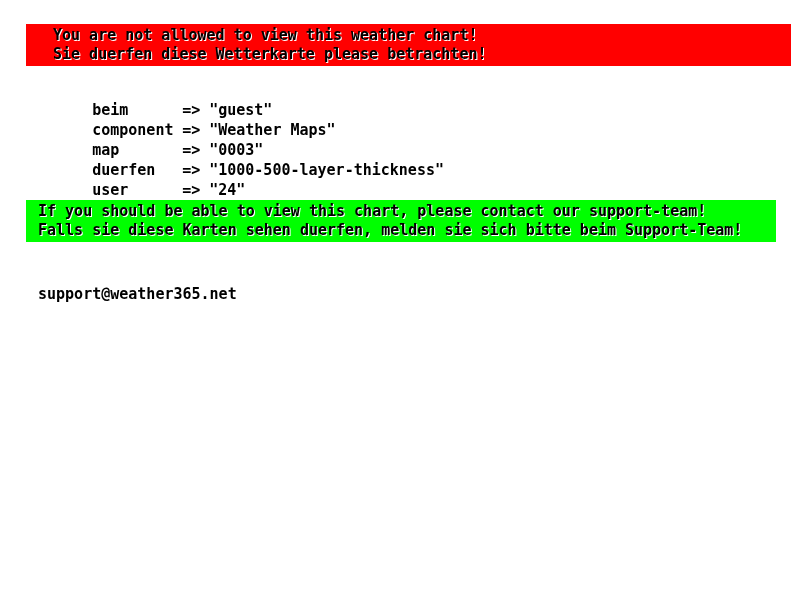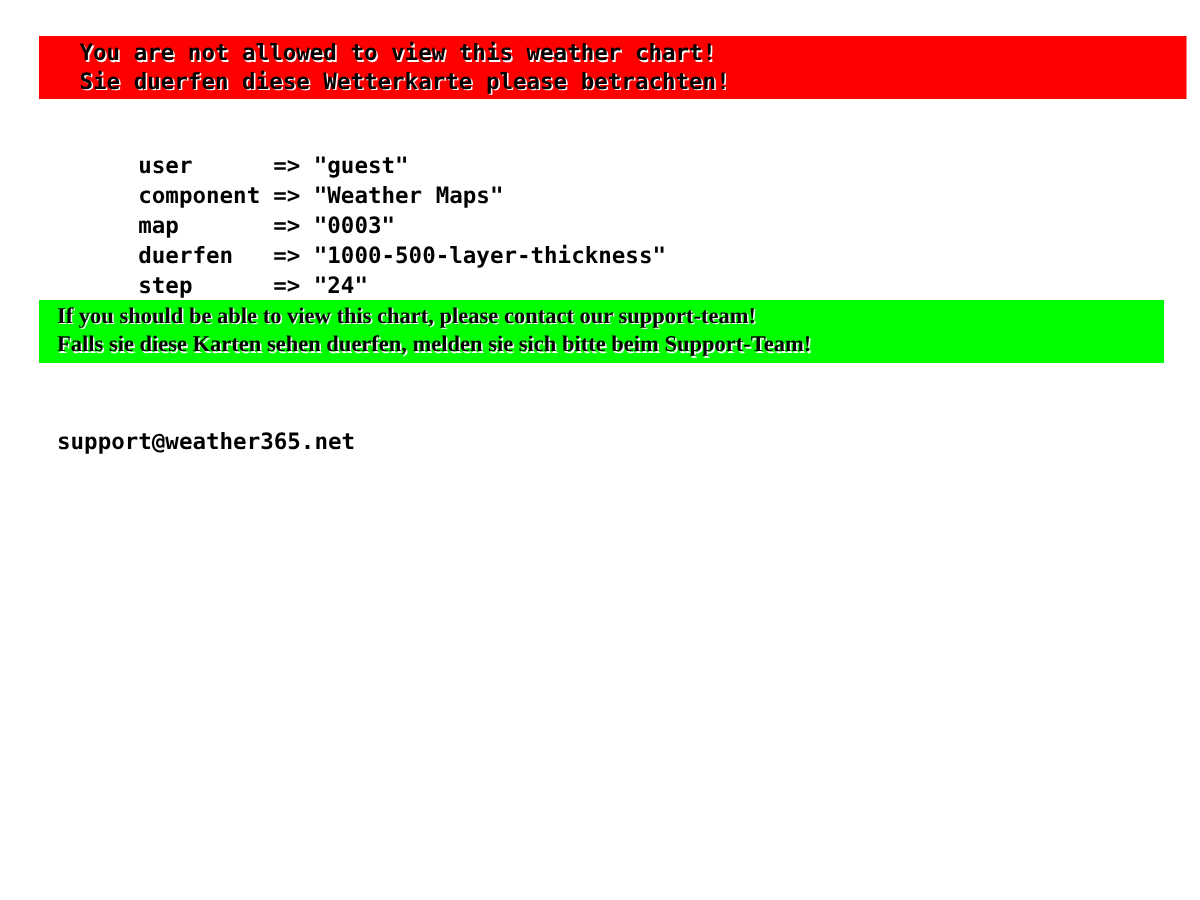--- a/index.html
+++ b/index.html
@@ -31,21 +31,20 @@
     white-space: pre;
   }
   .banner-red {
     top: 24px;
     background: var(--error-bg, #ff0000);
     padding-left: 27px;
   }
   .banner-green {
     top: 200px;
     background: var(--contact-bg, #00ff00);
-    font-family: Liberation Serif, serif;
   }
   .details {
     position: absolute;
     left: 38px;
     top: 80px;
   }
   .kv-row {
     height: 20px;
     line-height: 20px;
     white-space: pre;
@@ -75,33 +74,33 @@
 
 <div class="page">
 
   <div class="banner banner-red">
     <div>You are not allowed to view this weather chart!</div>
     <div>Sie duerfen diese Wetterkarte please betrachten!</div>
   </div>
 
   <div class="details">
     <div class="kv-row">
-      <span class="kv-key">user</span><span class="kv-arrow">=&gt;</span><span class="kv-value">"guest"</span>
+      <span class="kv-key">beim</span><span class="kv-arrow">=&gt;</span><span class="kv-value">"guest"</span>
     </div>
     <div class="kv-row">
       <span class="kv-key">component</span><span class="kv-arrow">=&gt;</span><span class="kv-value">"Weather Maps"</span>
     </div>
     <div class="kv-row">
       <span class="kv-key">map</span><span class="kv-arrow">=&gt;</span><span class="kv-value">"0003"</span>
     </div>
     <div class="kv-row">
       <span class="kv-key">duerfen</span><span class="kv-arrow">=&gt;</span><span class="kv-value">"1000-500-layer-thickness"</span>
     </div>
     <div class="kv-row">
-      <span class="kv-key">step</span><span class="kv-arrow">=&gt;</span><span class="kv-value">"24"</span>
+      <span class="kv-key">user</span><span class="kv-arrow">=&gt;</span><span class="kv-value">"24"</span>
     </div>
   </div>
 
   <div class="banner banner-green">
     <div>If you should be able to view this chart, please contact our support-team!</div>
     <div>Falls sie diese Karten sehen duerfen, melden sie sich bitte beim Support-Team!</div>
   </div>
 
   <div class="footer">
     <span>support@weather365.net</span>

